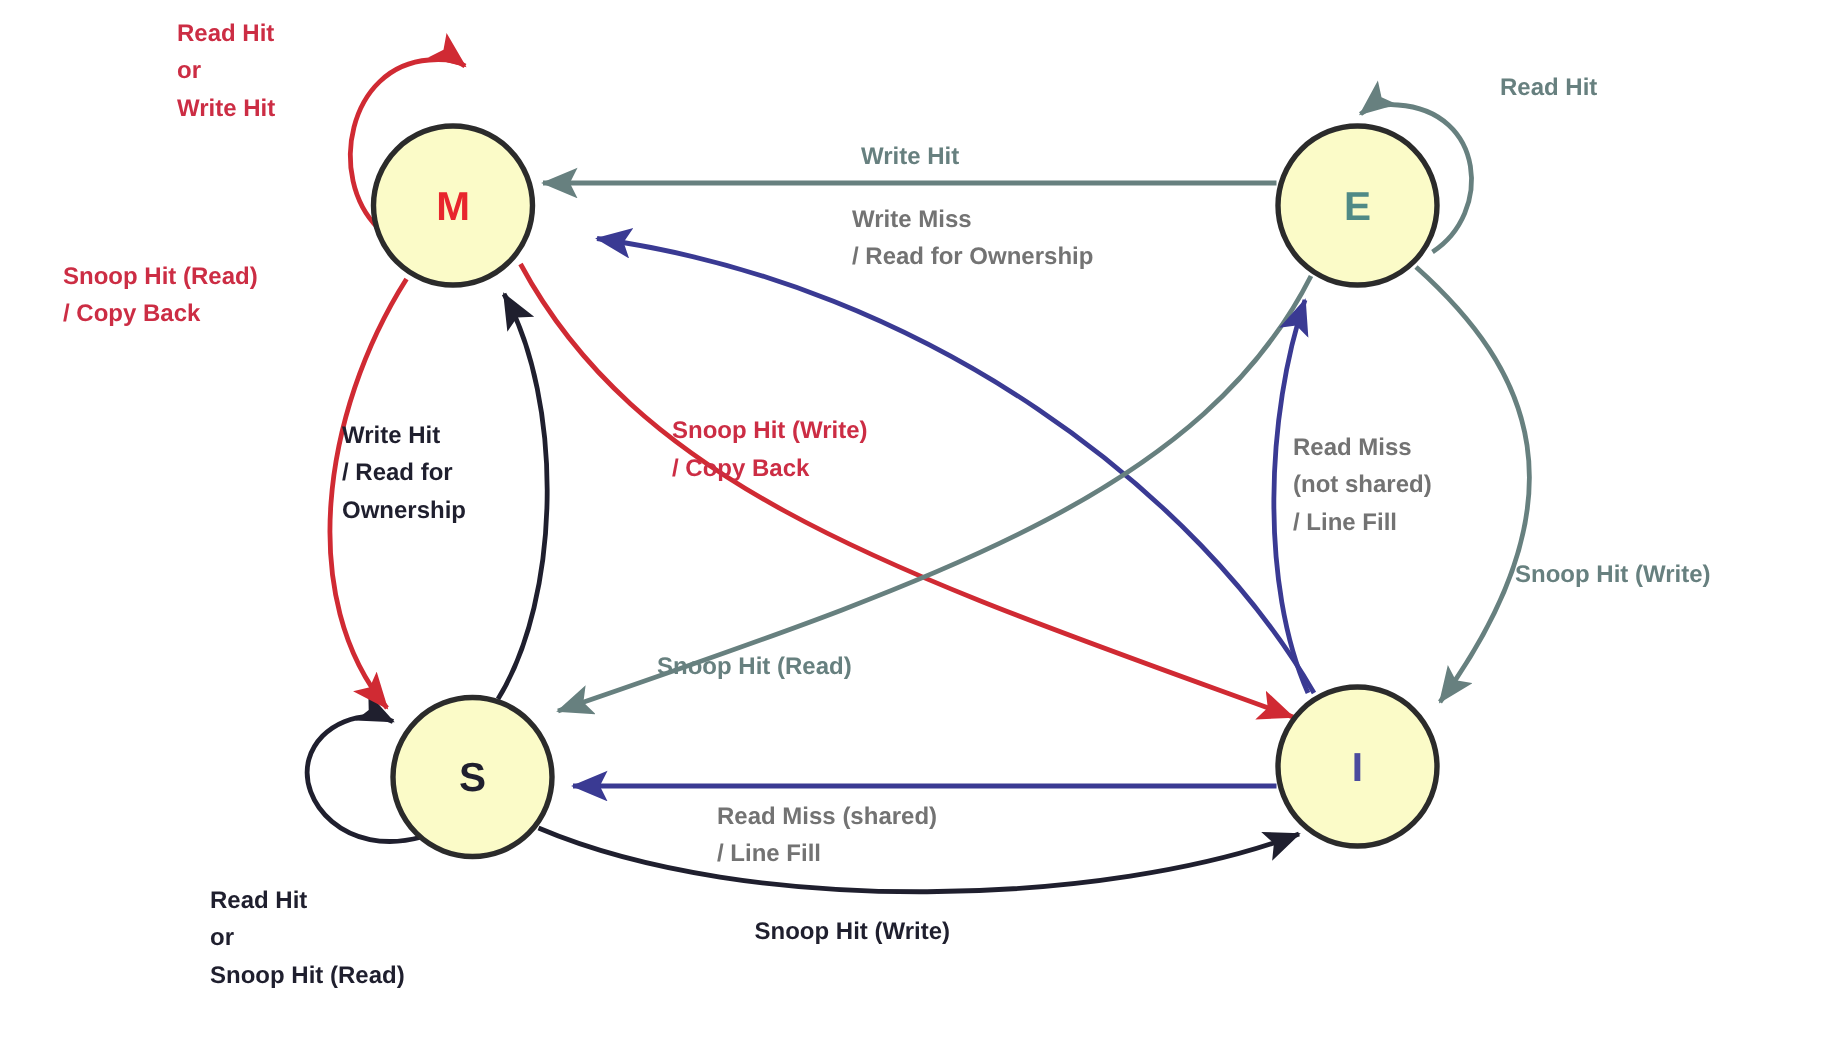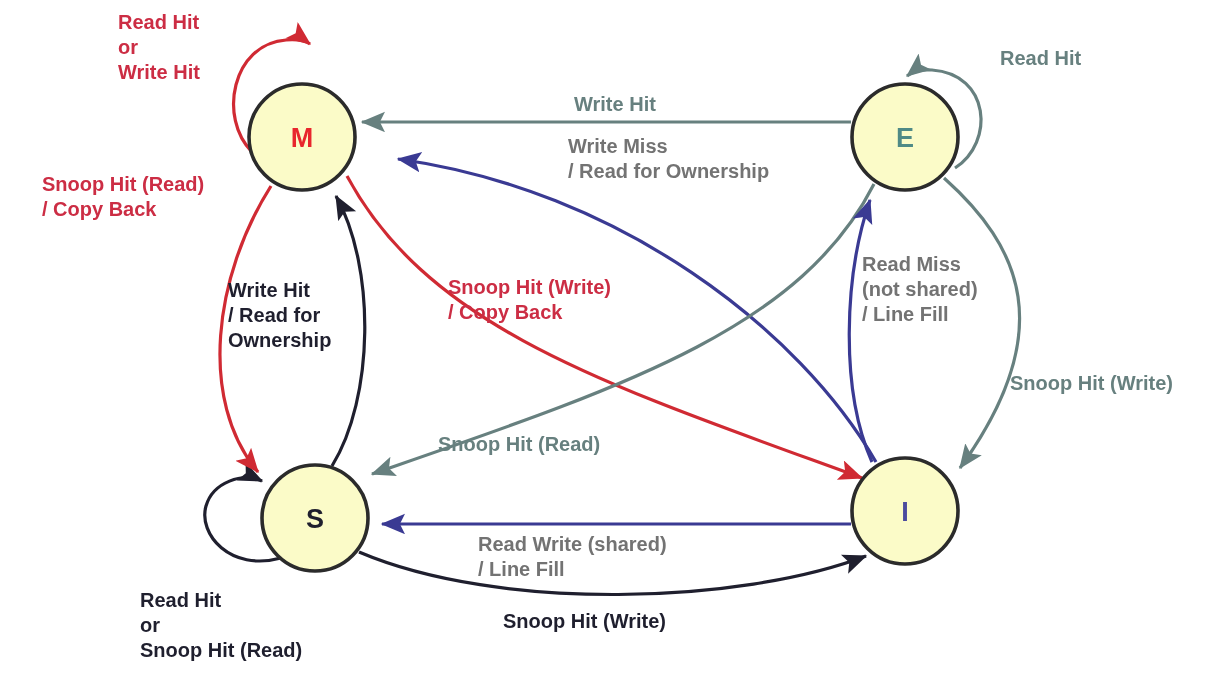--- a/index.html
+++ b/index.html
@@ -5,21 +5,21 @@
   html,body{margin:0;padding:0;background:#ffffff;}
   body{font-family:"Liberation Sans",sans-serif;}
   #stage{position:relative;width:1223px;height:691px;background:#ffffff;overflow:hidden;}
   #wires{position:absolute;left:0;top:0;width:1223px;height:691px;}
   .nodelbl{
     position:absolute;font-weight:bold;font-size:27px;
     transform:translate(-50%,-50%);
     pointer-events:none;white-space:nowrap;
   }
   .edgelbl{
-    position:absolute;font-weight:bold;font-size:20px;
+    position:absolute;font-weight:bold;font-size:16px;
     line-height:25px;white-space:pre;
   }
   .c-red{color:#cc2d44;}
   .c-blue{color:#737373;}
   .c-teal{color:#67807f;}
   .c-dark{color:#1f1f2e;}
 </style>
 </head>
 <body>
 
@@ -85,25 +85,25 @@
   <div class="edgelbl c-teal" style="left:574px;top:92px;">Write Hit</div>
   <div class="edgelbl c-blue" style="left:568px;top:134px;">Write Miss
 / Read for Ownership</div>
   <div class="edgelbl c-red" style="left:42px;top:172px;">Snoop Hit (Read)
 / Copy Back</div>
   <div class="edgelbl c-dark" style="left:228px;top:278px;">Write Hit
 / Read for
 Ownership</div>
   <div class="edgelbl c-red" style="left:448px;top:275px;">Snoop Hit (Write)
 / Copy Back</div>
-  <div class="edgelbl c-blue" style="left:862px;top:252px;">Read Miss
+  <div class="edgelbl c-blue" style="left:862px;top:286px;">Read Miss
 (not shared)
 / Line Fill</div>
   <div class="edgelbl c-teal" style="left:1010px;top:371px;">Snoop Hit (Write)</div>
   <div class="edgelbl c-teal" style="left:438px;top:432px;">Snoop Hit (Read)</div>
-  <div class="edgelbl c-blue" style="left:478px;top:532px;">Read Write (shared)
+  <div class="edgelbl c-blue" style="left:478px;top:532px;">Read Miss (shared)
 / Line Fill</div>
   <div class="edgelbl c-dark" style="left:503px;top:609px;">Snoop Hit (Write)</div>
   <div class="edgelbl c-dark" style="left:140px;top:588px;">Read Hit
 or
 Snoop Hit (Read)</div>
 
 </div>
 
 </body></html>

